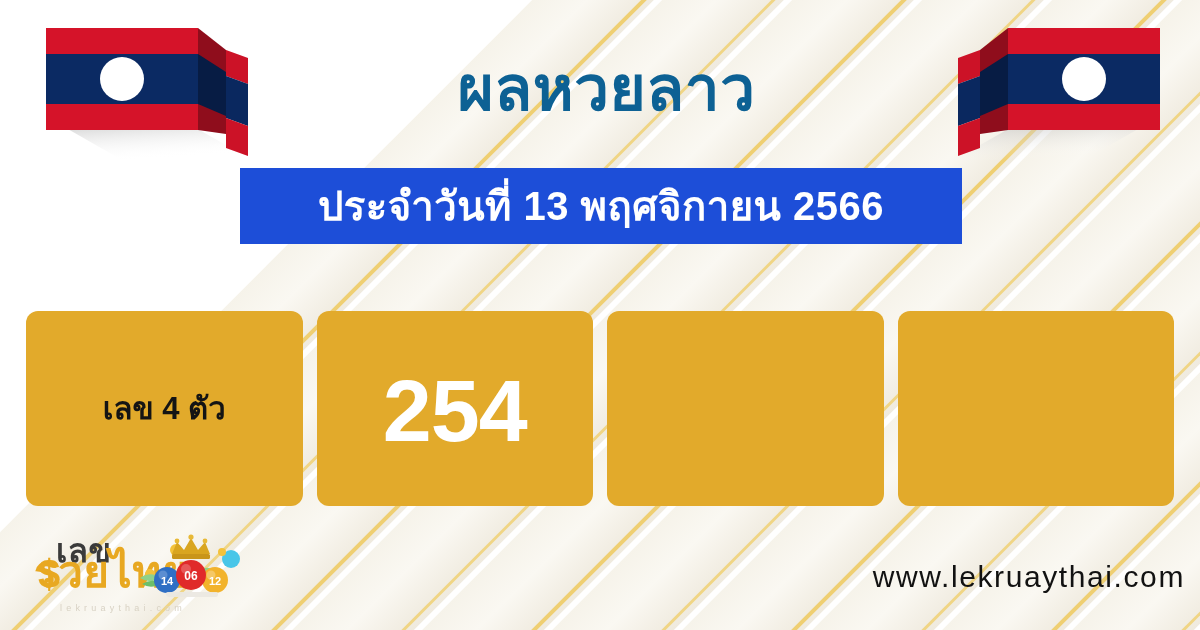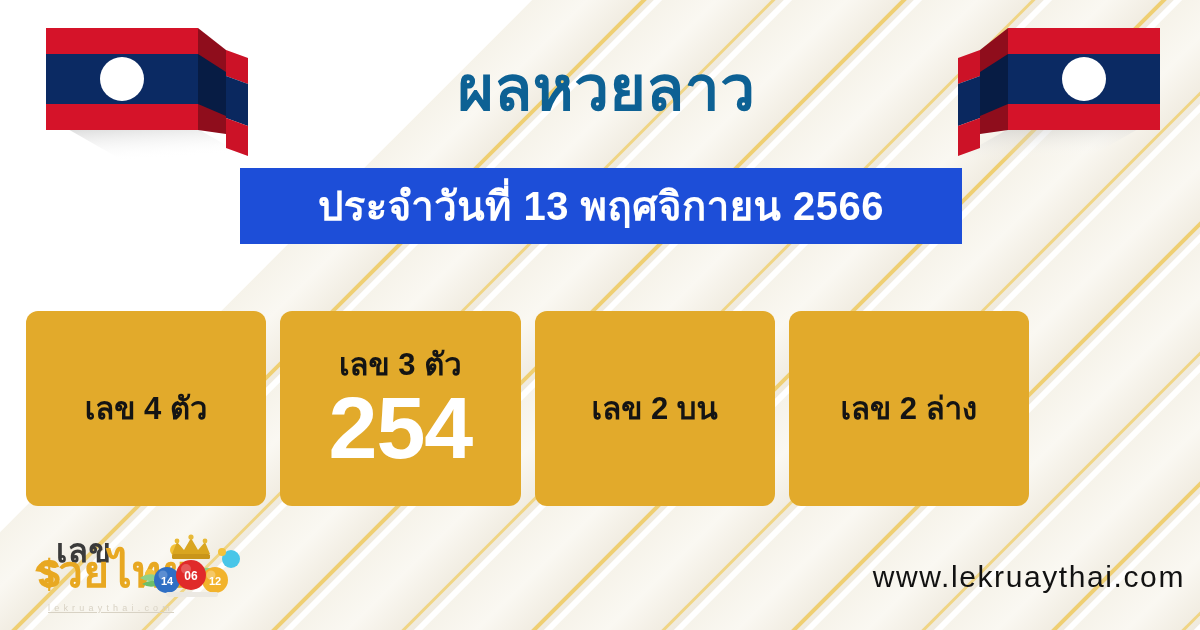--- a/index.html
+++ b/index.html
@@ -93,21 +93,21 @@
     line-height: 1;
     white-space: nowrap;
   }
 
   
   .cards {
     position: absolute;
     z-index: 4;
     left: 26px;
     top: 311px;
-    width: 1003px;
+    width: 1148px;
     height: 195px;
     display: flex;
     gap: 14px;
   }
   .card {
     flex: 1 1 0;
     background: #e2aa2b;
     border-radius: 12px;
     display: flex;
     flex-direction: column;
@@ -167,28 +167,27 @@
     position: absolute;
     left: 4px;
     top: 26px;
     font-size: 40px;
     font-weight: bold;
     color: #e8a821;
     line-height: 1;
   }
   .logo-sub {
     position: absolute;
-    left: 14px;
+    left: 26px;
     top: 76px;
     font-size: 9px;
     color: #d8d2c4;
     letter-spacing: 4.2px;
     line-height: 1;
     white-space: nowrap;
-    text-decoration: underline;
   }
   .logo-art {
     position: absolute;
     left: 102px;
     top: 4px;
     width: 130px;
     height: 72px;
   }
 
   
@@ -288,30 +287,27 @@
     <span class="date-text">ประจำวันที่ 13 พฤศจิกายน 2566</span>
   </div>
 
   <div class="cards">
 
     <div class="card">
       <div class="card-label">เลข 4 ตัว</div>
     </div>
 
     <div class="card">
-      <div class="card-label">เลข 3 ตัว</div>
       <div class="card-value">254</div>
     </div>
 
     <div class="card">
-      <div class="card-label">เลข 2 บน</div>
     </div>
 
     <div class="card">
-      <div class="card-label">เลข 2 ล่าง</div>
     </div>
 
   </div>
 
   <div class="logo">
     <span class="logo-lek">เลข</span>
     <span class="logo-dollar">$</span>
     <span class="logo-ruay">รวยไทย</span>
     <span class="logo-sub">lekruaythai.com</span>
 

